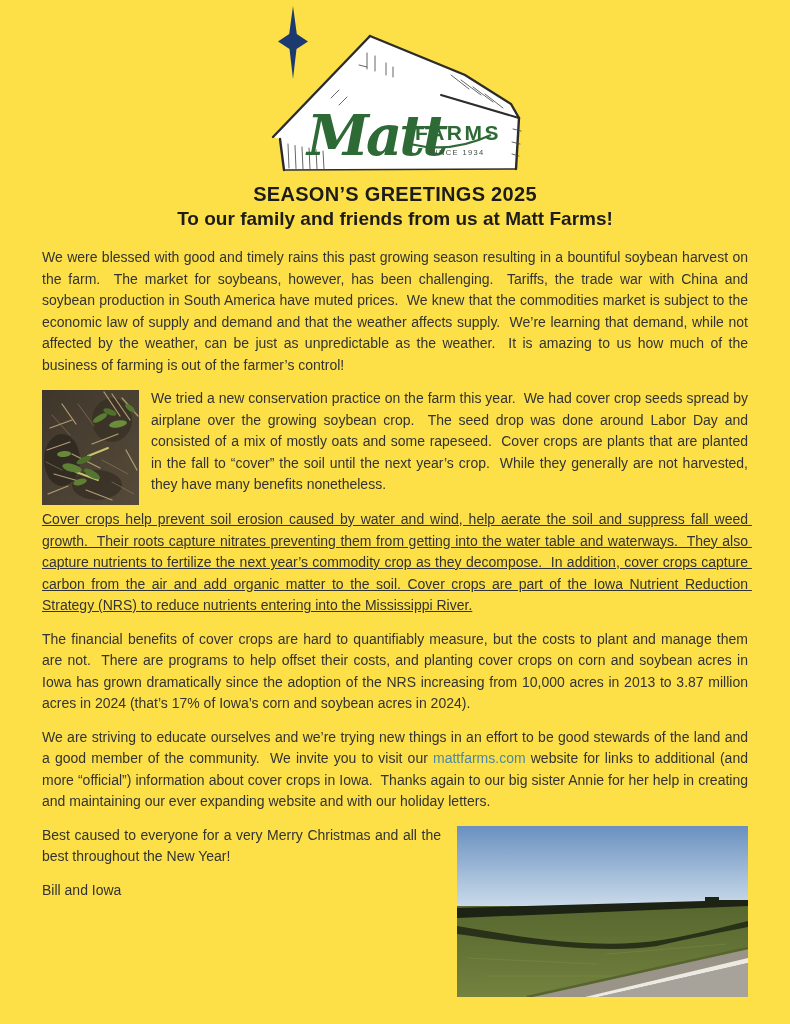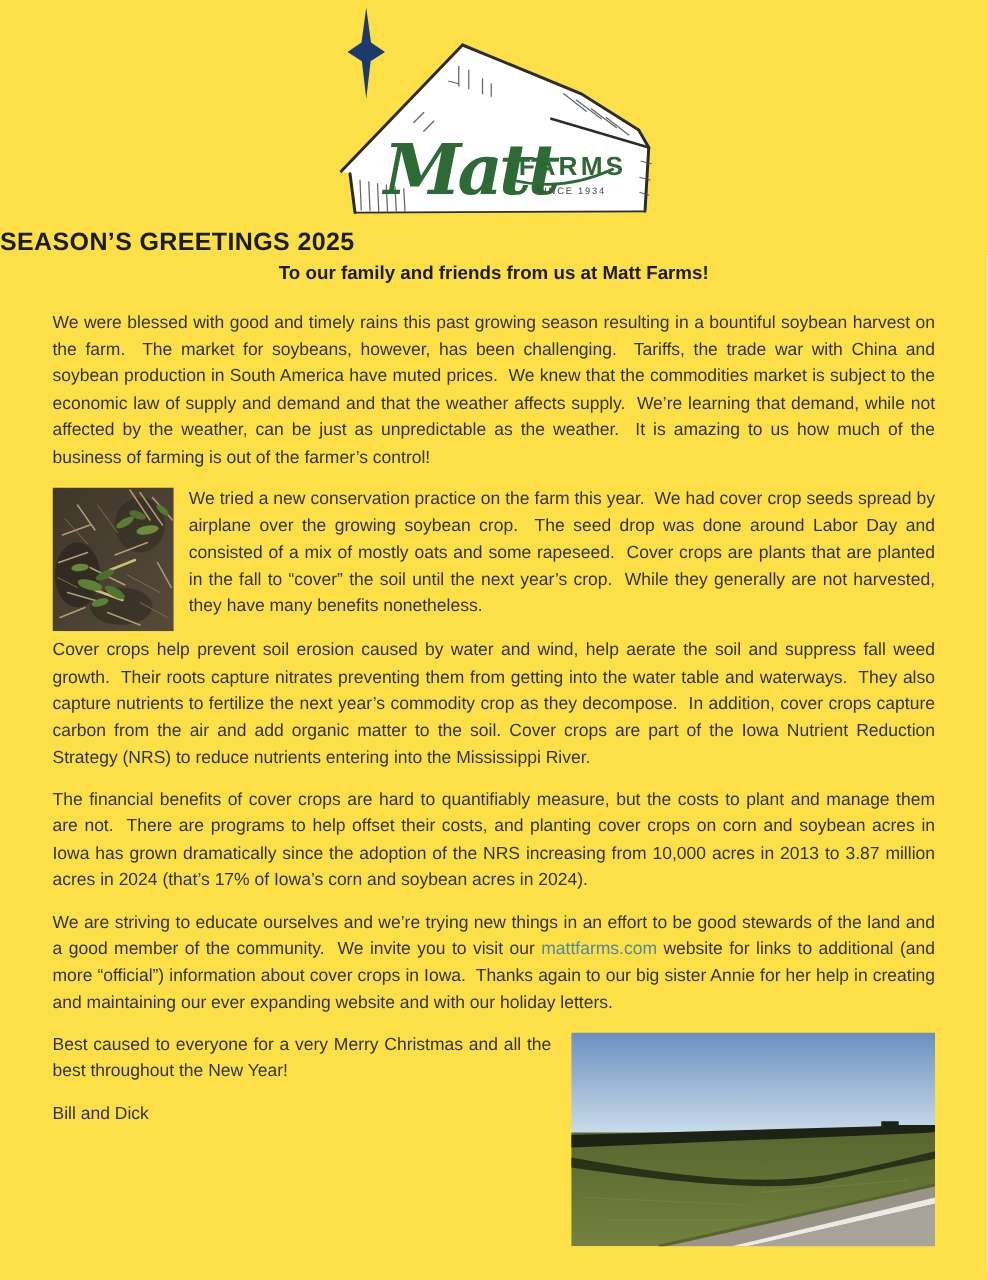--- a/index.html
+++ b/index.html
@@ -3,33 +3,33 @@
 <meta charset="utf-8">
 <style>
   html,body{margin:0;padding:0;background:#ffffff;}
   body{width:790px;height:1024px;font-family:"Liberation Sans",sans-serif;}
   .page{position:relative;width:790px;height:1024px;background:#fde047;overflow:hidden;}
 
   
   .logo-area{position:relative;height:173px;}
   .logo-svg{display:block;margin:3px auto 0 auto;}
 
-  h1.title{margin:7px 0 0 0;font-size:20px;line-height:22px;
+  h1.title{margin:7px 0 0 0;text-align:center;font-size:20px;line-height:22px;
            font-weight:700;color:#1c1c1c;letter-spacing:0.3px;}
-  h2.subtitle{margin:5px 0 0 0;text-align:center;font-size:15px;line-height:17px;
+  h2.subtitle{margin:5px 0 0 0;text-align:center;font-size:19px;line-height:17px;
            font-weight:700;color:#1c1c1c;}
 
   
   main.letter{margin:20px 42px 0 42px;width:706px;color:#333333;
               font-size:14px;line-height:21.5px;}
   main.letter p{margin:0 0 12px 0;text-align:justify;white-space:pre-wrap;}
 
   .photo-small{float:left;width:97px;height:115px;margin:2px 12px 4px 0;}
   .photo-small svg{display:block;}
-  .clear-l{clear:left;}
+  .clear-l{clear:left;text-decoration:underline;}
 
   .photo-large{float:right;width:291px;height:171px;margin:1px 0 10px 16px;}
   .photo-large svg{display:block;}
 
   a.site-link{color:#4d87a1;cursor:pointer;}
 
   p.signature{margin-top:0;}
   p.ps{font-style:italic;margin-top:32px;}
 </style>
 </head>
@@ -180,17 +180,17 @@
 
           <polygon points="70,171 291,122 291,171" fill="#9a9488"></polygon>
           <path d="M70,171 L291,122" stroke="#55652c" stroke-width="2.5" fill="none"></path>
 
           <polygon points="128,171 141,171 291,137 291,132" fill="#eceae3"></polygon>
 
           <polygon points="141,171 291,137 291,171" fill="#a8a39a"></polygon>
         </svg>
       </div>
       <p>Best caused to everyone for a very Merry Christmas and all the best throughout the New Year!</p>
-      <p class="signature">Bill and Dick</p>
+      <p class="signature">Bill and Iowa</p>
     </div>
 
   </main>
 </div>
 
 </body></html>

